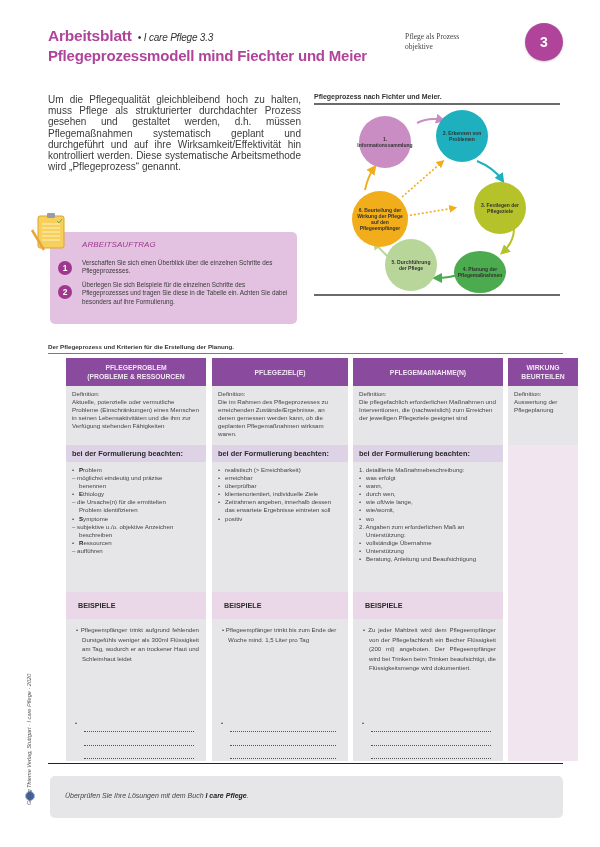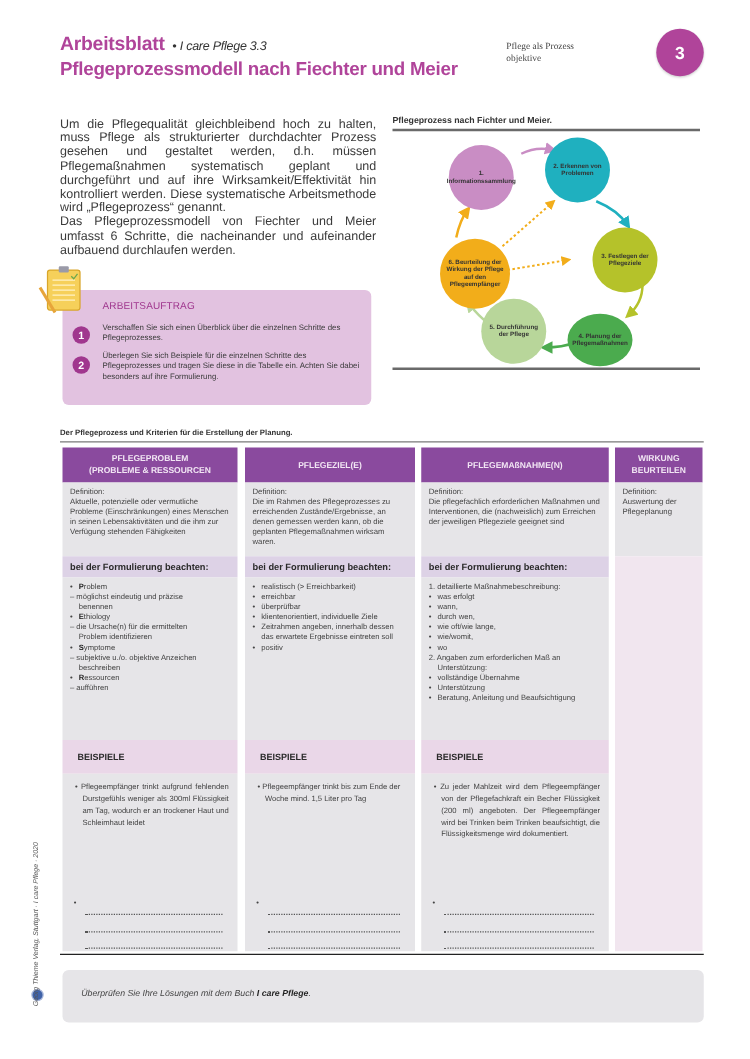--- a/index.html
+++ b/index.html
@@ -17,31 +17,31 @@
   .intro { position: absolute; left: 48px; top: 94px; width: 253px; font-size: 10px; line-height: 11.2px; color: #3b3b3b; text-align: justify; }
 
   
   .diag-title { position: absolute; left: 314px; top: 93px; font-size: 7px; font-weight: bold; color: #333; }
   .diag-rule { position: absolute; left: 314px; height: 1.5px; width: 246px; background: #6a6a6a; }
   .diag { position: absolute; left: 314px; top: 106px; width: 246px; height: 185px; }
   .circle { position: absolute; border-radius: 50%; display: flex; align-items: center; justify-content: center; text-align: center; font-size: 5px; font-weight: bold; line-height: 6px; color: #333; padding: 4px; }
 
   
   .task-box { position: absolute; left: 50px; top: 232px; width: 247px; height: 92px; background: #e2c2e0; border-radius: 5px; }
-  .task-title { position: absolute; left: 82px; top: 240px; font-size: 8px; color: #a0378e; font-weight: normal; letter-spacing: 0.1px; }
+  .task-title { position: absolute; left: 82px; top: 240px; font-size: 8px; color: #a0378e; font-weight: normal; letter-spacing: 0.1px; font-style: italic; }
   .task-item { position: absolute; left: 82px; width: 210px; font-size: 6.3px; line-height: 8.4px; color: #3a3a3a; }
   .task-num { position: absolute; left: 58px; width: 14px; height: 14px; border-radius: 50%; background: #a0378e; color: #fff; font-weight: bold; font-size: 8.5px; display: flex; align-items: center; justify-content: center; }
   .clipboard { position: absolute; left: 30px; top: 212px; width: 40px; height: 42px; }
 
   
   .tbl-caption { position: absolute; left: 48px; top: 343px; font-size: 6.2px; font-weight: bold; color: #333; }
   .tbl-rule-top { position: absolute; left: 48px; top: 353px; width: 515px; height: 1.3px; background: #7a7a7a; }
   .tbl-rule-bottom { position: absolute; left: 48px; top: 763px; width: 515px; height: 1.3px; background: #222; }
 
-  .col { position: absolute; top: 358px; }
+  .col { position: absolute; top: 358px; margin-left: 16px; }
   .col-head { background: #8a4a9e; color: #f2e6f4; font-weight: bold; font-size: 6.8px; text-align: center; display: flex; align-items: center; justify-content: center; flex-direction: column; height: 28px; line-height: 9px; }
   .col-def { background: #e6e5e8; font-size: 6.2px; line-height: 8px; color: #444; padding: 4px 6px; height: 59px; }
   .col-note-h { background: #ddd2e6; font-weight: bold; font-size: 7.4px; color: #2a2a2a; padding: 0 6px; height: 17px; display: flex; align-items: center; }
   .col-note { background: #e6e5e8; font-size: 6.1px; line-height: 8.1px; color: #444; padding: 4px 6px; height: 130px; }
   .col-ex-h { background: #ead7e8; font-weight: bold; font-size: 7.2px; color: #2a2a2a; padding: 0 12px; height: 27px; display: flex; align-items: center; }
   .col-ex { background: #e6e5e8; font-size: 6.1px; line-height: 9.5px; color: #444; padding: 6px 7px 0 9px; height: 142px; position: relative; }
   .col-ex p { text-align: justify; padding-left: 7px; text-indent: -6px; }
   .dots { position: absolute; left: 18px; right: 12px; height: 3px; border-bottom: 1.3px dotted #555; }
   .bullet-empty { position: absolute; left: 9px; font-size: 6px; color: #444; }
   .pink-col { background: #f1e6ef; }
@@ -61,30 +61,29 @@
   .vert-credit { position: absolute; left: 26px; top: 805px; transform-origin: left top; transform: rotate(-90deg); font-size: 5.6px; font-style: italic; color: #555; white-space: nowrap; }
   .logo-dot { position: absolute; left: 25px; top: 791px; width: 10px; height: 10px; border-radius: 50%; background: #3f62a8; border: 1px solid #a8b7da; }
 </style>
 </head>
 <body>
 
 <div class="hdr-title1">
   <span>Arbeitsblatt</span>
   <span class="sub"><span>•</span> <span>I care Pflege 3.3</span></span>
 </div>
-<div class="hdr-title2">Pflegeprozessmodell nach Fiechter und Meier</div>
+<div class="hdr-title2">Pflegeprozessmodell mind Fiechter und Meier</div>
 <div class="hdr-topic">
   <div>Pflege als Prozess</div>
   <div>objektive</div>
 </div>
 <div class="chapter-badge">3</div>
 
 <div class="intro">
   <p>Um die Pflegequalität gleichbleibend hoch zu halten, muss Pflege als strukturierter durchdachter Prozess gesehen und gestaltet werden, d.h. müssen Pflegemaßnahmen systematisch geplant und durchgeführt und auf ihre Wirksamkeit/Effektivität hin kontrolliert werden. Diese systematische Arbeitsmethode wird „Pflegeprozess“ genannt.</p>
-  <p>Das Pflegeprozessmodell von Fiechter und Meier umfasst 6 Schritte, die nacheinander und aufeinander aufbauend durchlaufen werden.</p>
 </div>
 
 <div class="diag-title">Pflegeprozess nach Fichter und Meier.</div>
 <div class="diag-rule" style="top:103px;"></div>
 <div class="diag">
   <svg width="246" height="185" style="position:absolute;left:0;top:0;">
     <defs>
       <marker id="ah1" markerWidth="5" markerHeight="5" refX="3" refY="2.5" orient="auto">
           <path d="M0,0 L5,2.5 L0,5 z" fill="#c98dc4"></path>
         </marker>

